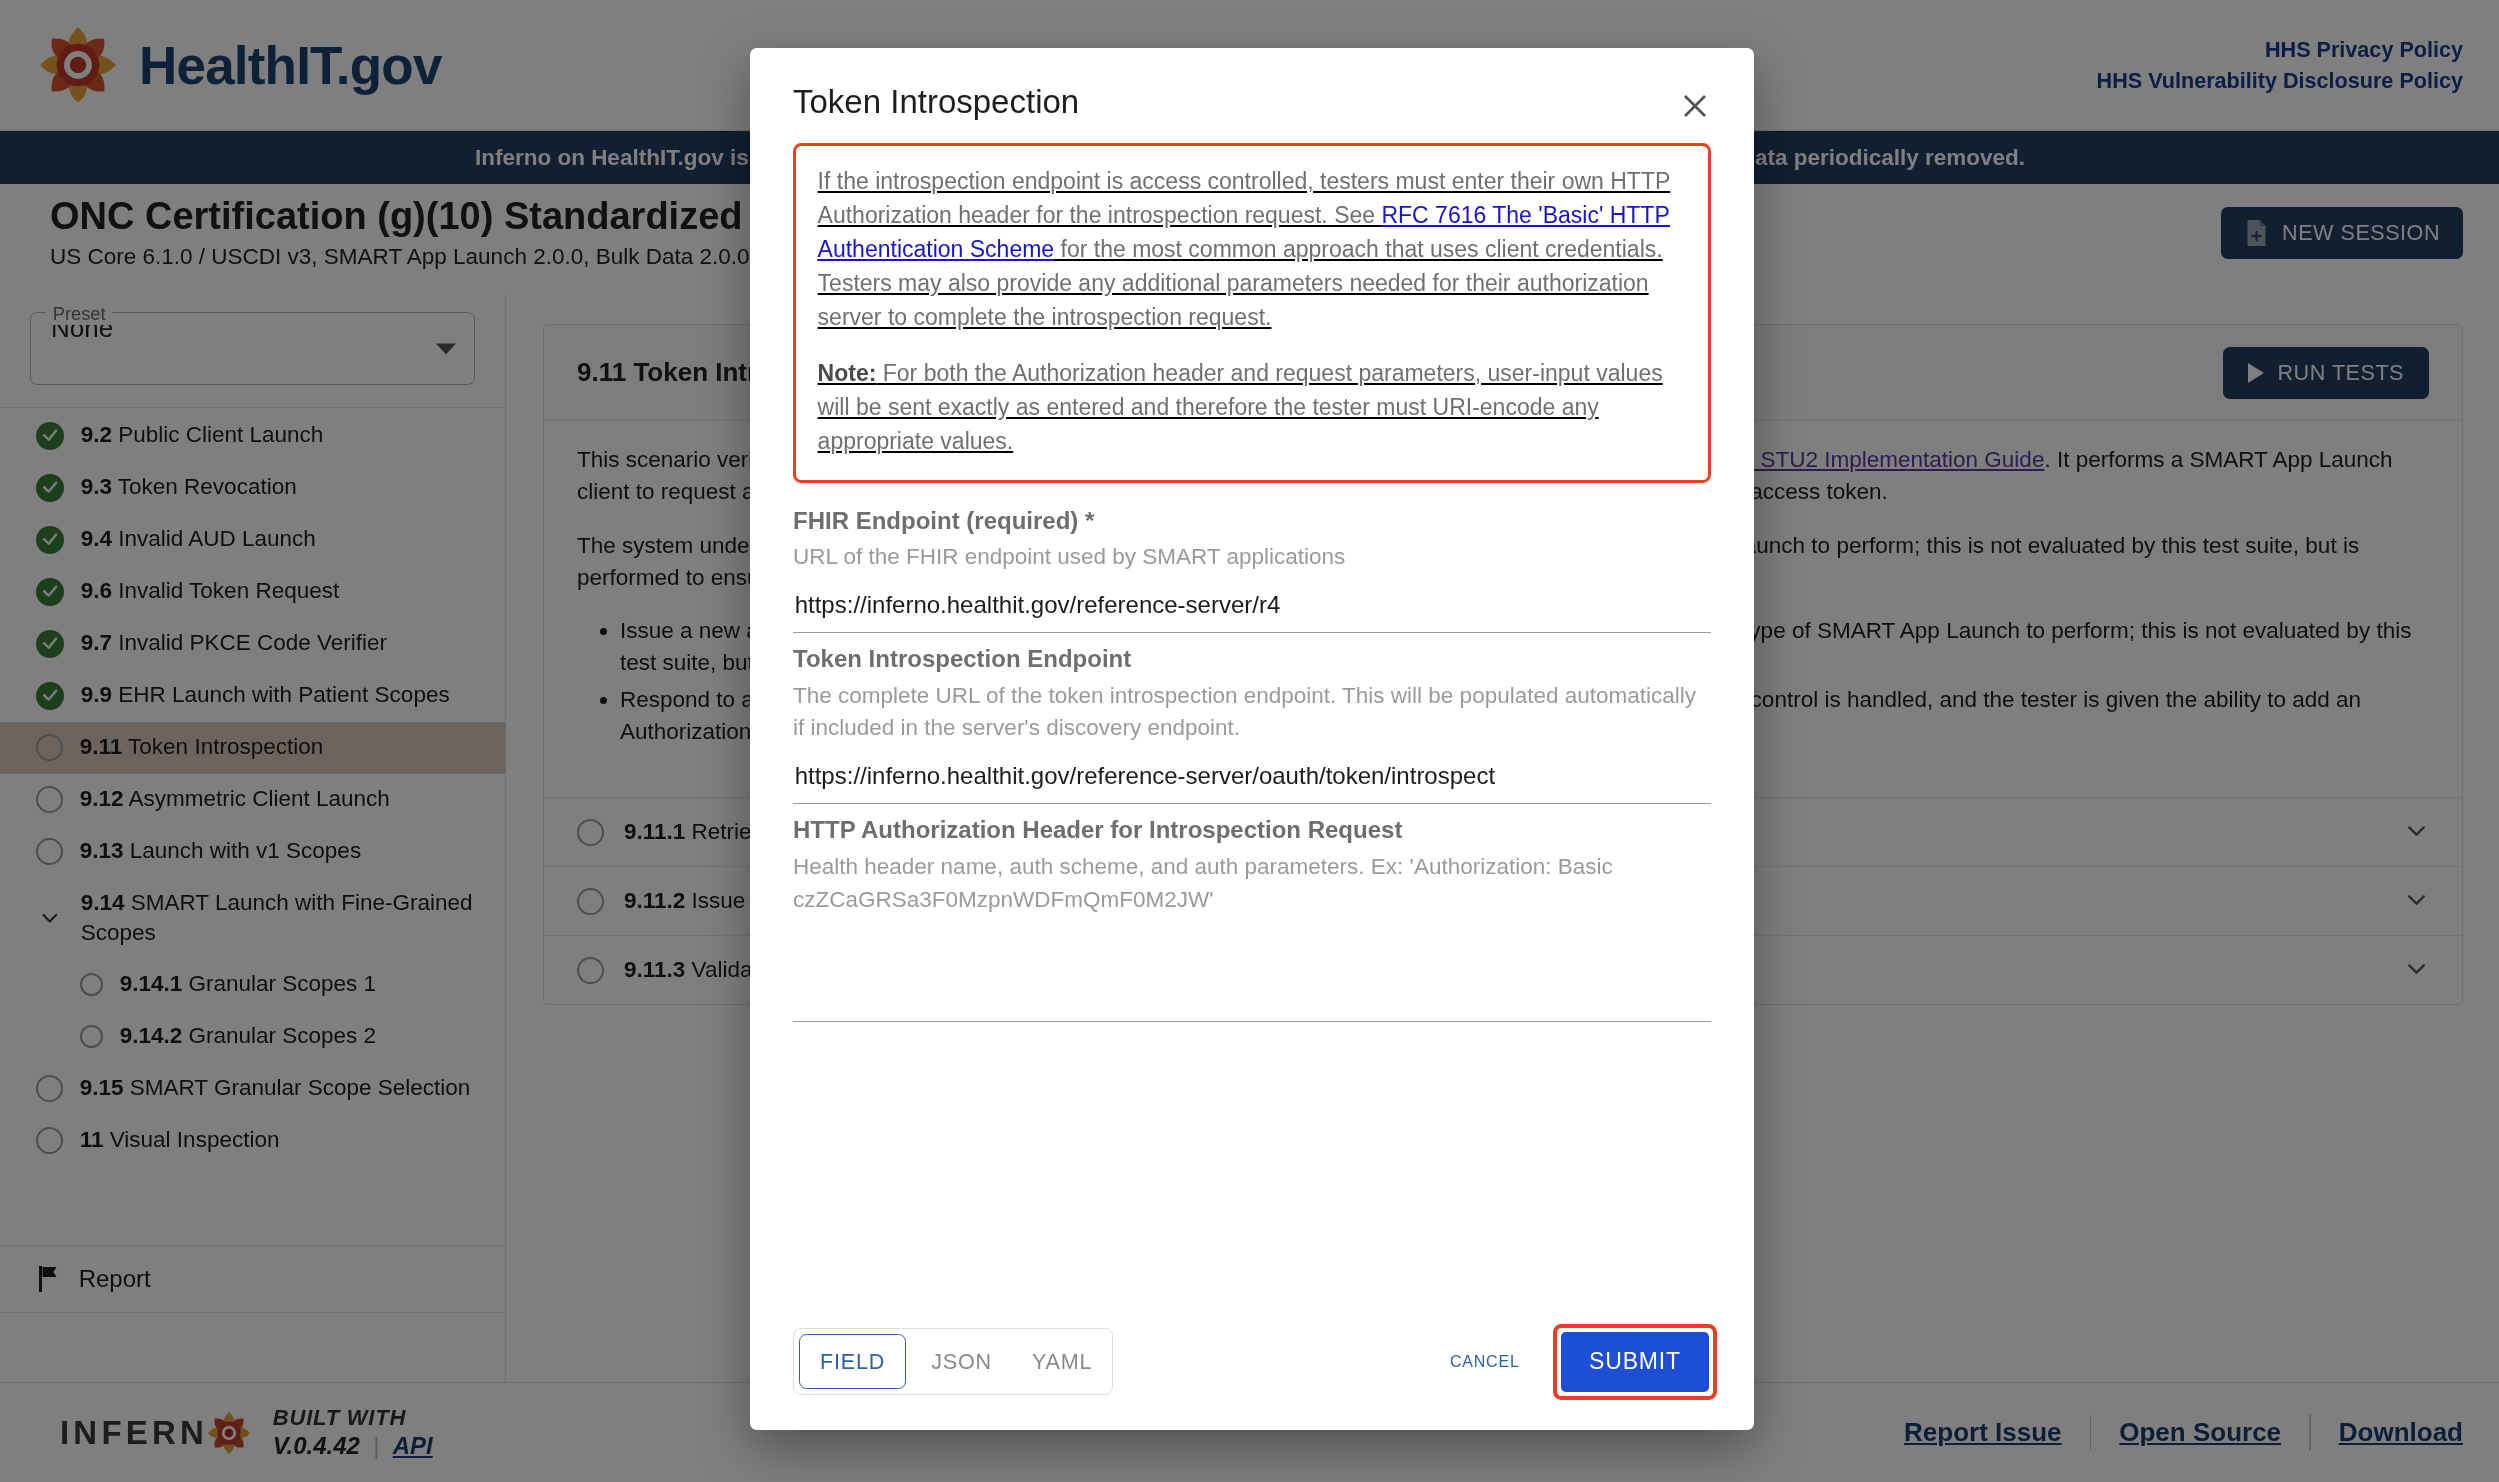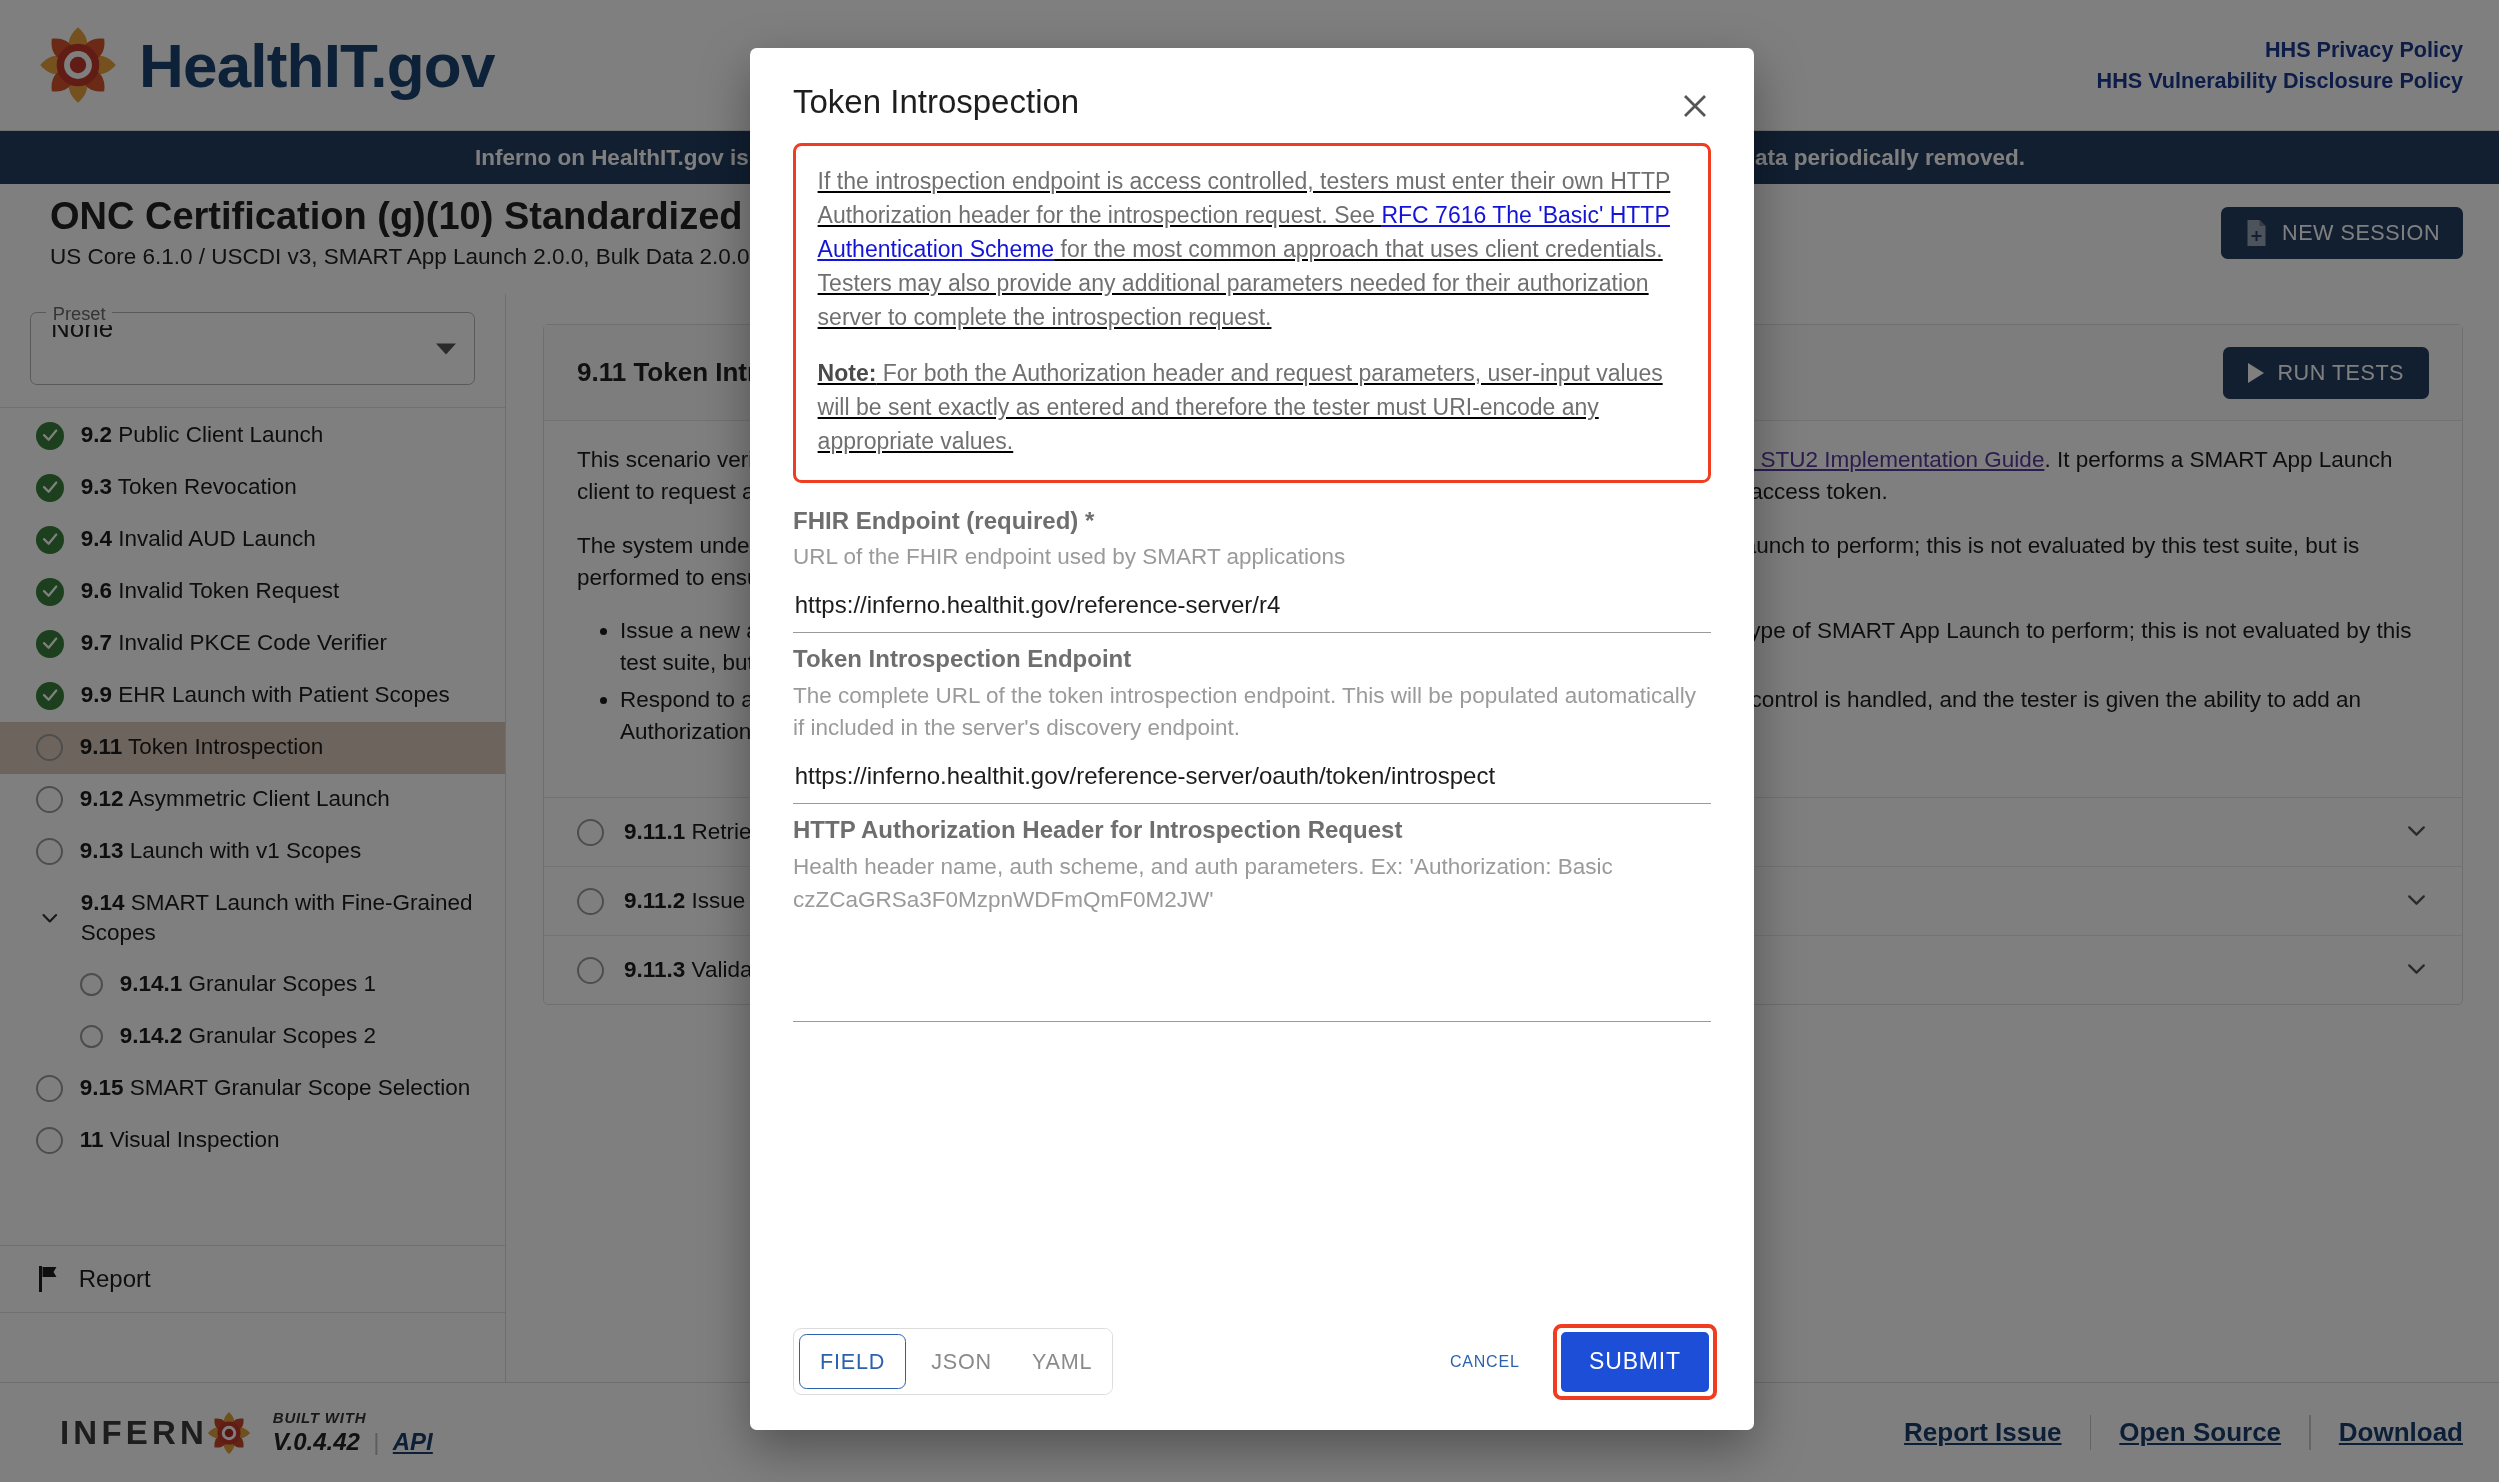--- a/index.html
+++ b/index.html
@@ -16,21 +16,21 @@
   .dim { position: absolute; inset: 0; background: rgba(0,0,0,0.5); z-index: 40; pointer-events: none; }
 
   
   .site-header {
     position: absolute; top: 0; left: 0; right: 0; height: 131px;
     background: #ffffff; display: flex; align-items: center;
     padding: 0 37px; border-bottom: 0.8px solid #e3e3e3;
   }
   .brand { display: flex; align-items: center; gap: 20px; }
   .brand-logo { width: 82px; height: 82px; flex: none; }
-  .brand-text { font-size: 62px; font-weight: bold; color: #1b4570; letter-spacing: -0.8px; }
+  .brand-text { font-size: 53px; font-weight: bold; color: #1b4570; letter-spacing: -0.8px; }
   .header-links {
     margin-left: auto; text-align: right; display: flex;
     flex-direction: column; gap: 5px;
   }
   .header-links a {
     color: #1a3a8f; font-size: 21.6px; font-weight: bold; text-decoration: none;
   }
 
   
   .demo-banner {
@@ -141,21 +141,21 @@
   
   .app-footer {
     position: absolute; left: 0; right: 0; bottom: 0; height: 100px;
     background: #fff; border-top: 0.8px solid #dcdcdc;
     display: flex; align-items: center; padding: 0 37px;
   }
   .inferno-mark { display: flex; align-items: center; gap: 5px; margin-left: 23px; }
   .inferno-word { font-size: 33px; font-weight: bold; letter-spacing: 4.2px; color: #3a3a3a; }
   .inferno-flame { width: 48px; height: 48px; margin-left: -8.3px; }
   .built-with { margin-left: 20px; display: flex; flex-direction: column; gap: 1.7px; }
-  .built-with .bw-label { font-size: 15px; font-style: italic; font-weight: bold; color: #333; letter-spacing: 0.8px; }
+  .built-with .bw-label { font-size: 22px; font-style: italic; font-weight: bold; color: #333; letter-spacing: 0.8px; }
   .built-with .bw-ver { font-size: 24px; font-style: italic; font-weight: bold; color: #222; display: flex; align-items: center; gap: 13.3px; }
   .bw-sep { color: #bbb; font-style: normal; font-weight: normal; }
   .bw-api { color: #1b3f6e; text-decoration: underline; font-style: italic; font-weight: bold; }
   .footer-links { margin-left: auto; display: flex; align-items: center; gap: 28px; }
   .footer-links a { font-size: 26px; font-weight: bold; color: #1b3f6e; text-decoration: underline; }
   .fl-sep { width: 1.7px; height: 35px; background: #c9c9c9; }
 
   
   .modal {
     position: absolute; z-index: 60;

